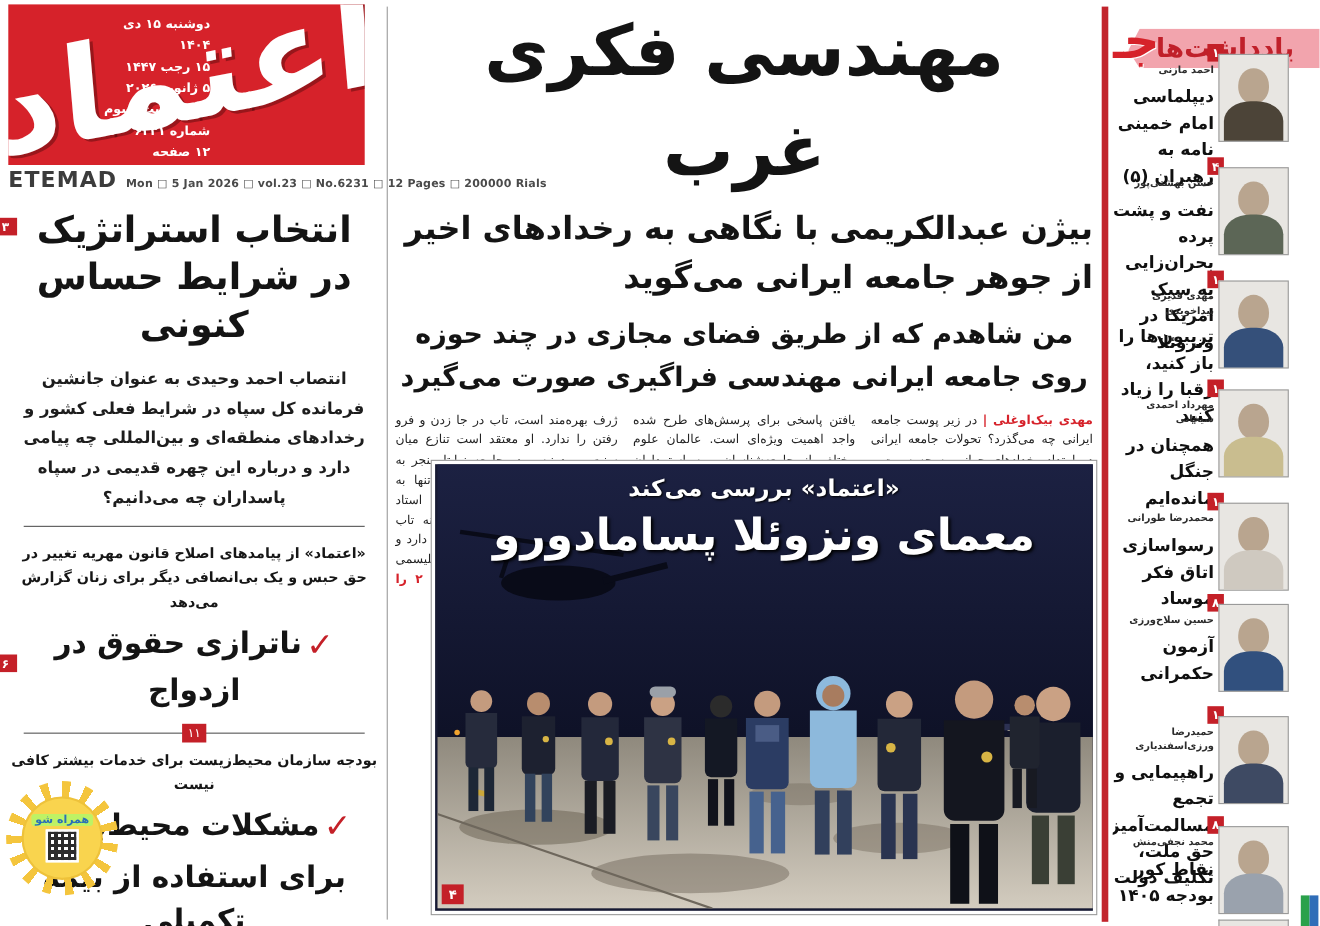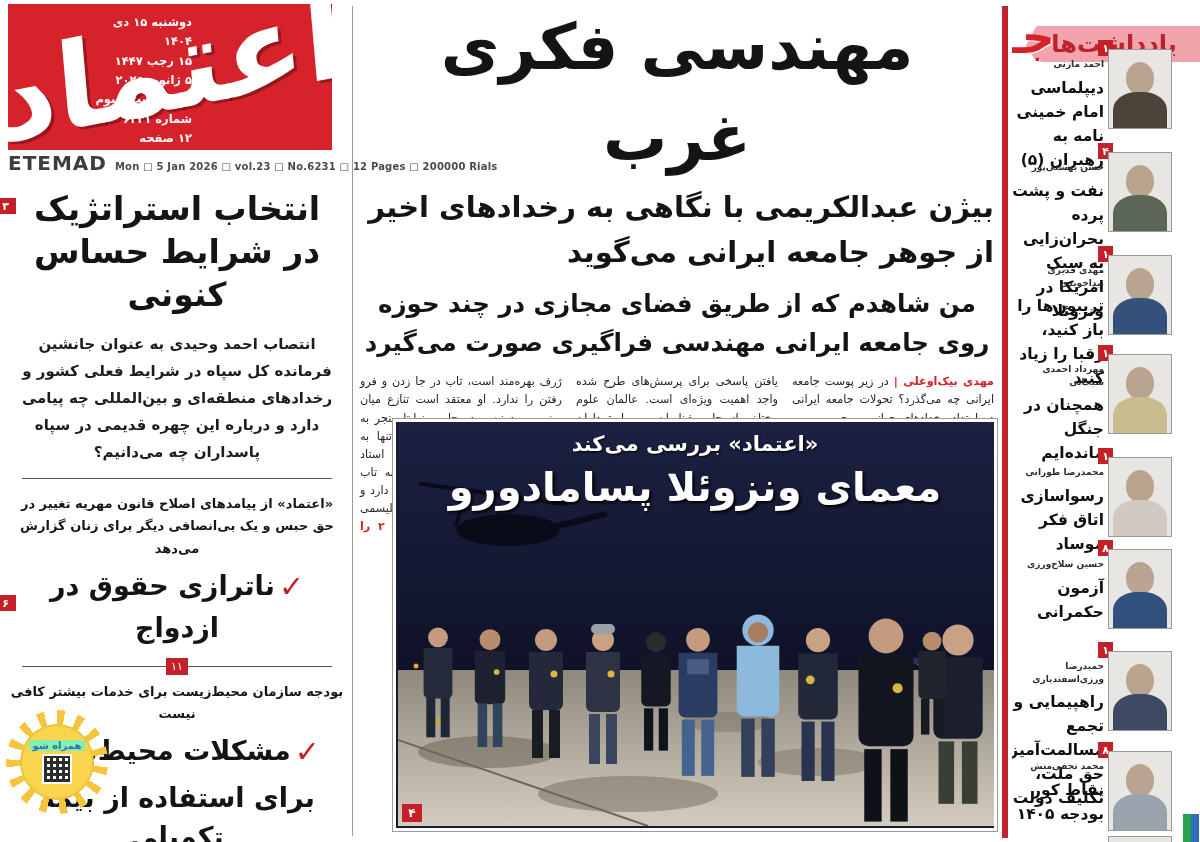--- a/index.html
+++ b/index.html
@@ -47,21 +47,21 @@
   .brief-title{font-size:27px;font-weight:bold;line-height:1.45;margin-top:4px;}
   .check{color:var(--badge);font-size:30px;vertical-align:-2px;margin-left:4px;font-weight:bold;}
 
   
   .sun{position:absolute;left:6px;top:710px;width:102px;height:104px;}
   .sun-rays{position:absolute;inset:0;border-radius:50%;
             background:repeating-conic-gradient(#f4c53d 0deg 9deg, rgba(244,197,61,0) 9deg 24deg);}
   .sun-core{position:absolute;inset:14px;border-radius:50%;background:#f9d44e;
             display:flex;flex-direction:column;align-items:center;justify-content:center;gap:3px;
             border:2px solid #eec23a;}
-  .sun-label{font-size:10px;font-weight:bold;color:#2a6fb8;background:#86efac;padding:0 4px;border-radius:3px;}
+  .sun-label{font-size:10px;font-weight:bold;color:#2a6fb8;background:#bef264;padding:0 4px;border-radius:3px;}
   .qr{width:30px;height:30px;background:#fff;border:2px solid #fff;
       background-image:repeating-linear-gradient(0deg,#2d2d2d 0 3px,transparent 3px 6px),
                        repeating-linear-gradient(90deg,#2d2d2d 0 3px,transparent 3px 6px);}
 
   
   .lead{position:absolute;left:360px;top:2px;width:634px;text-align:center;}
   .lead-title{font-size:64px;font-weight:bold;line-height:1.42;}
   .lead-deck1{font-size:29px;font-weight:bold;line-height:1.5;margin-top:2px;text-align:right;}
   .lead-deck2{font-size:24.5px;font-weight:bold;line-height:1.52;margin-top:10px;}
   .body-cols{display:flex;gap:14px;margin-top:12px;text-align:justify;

